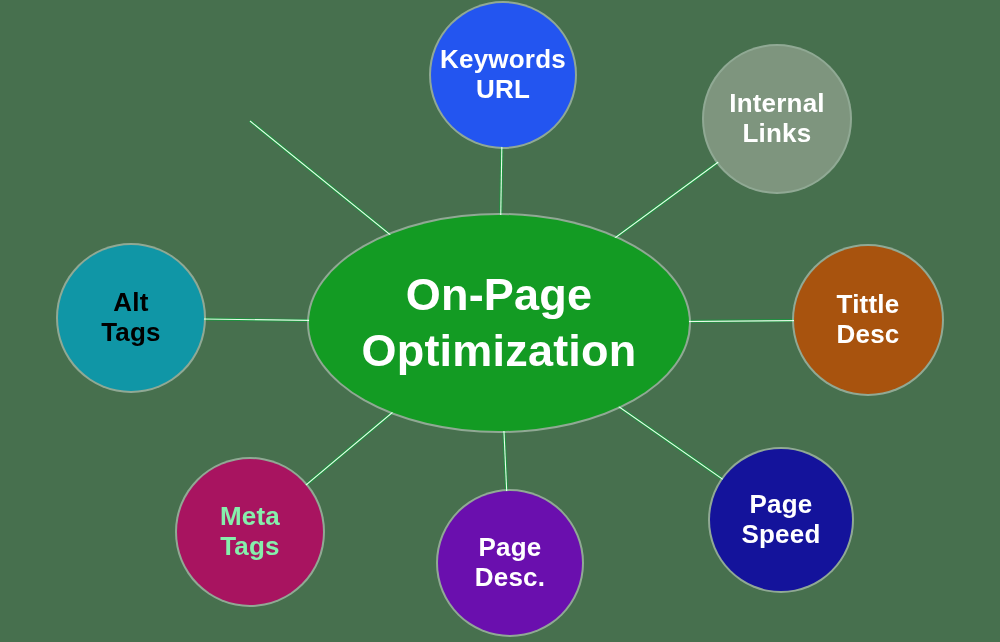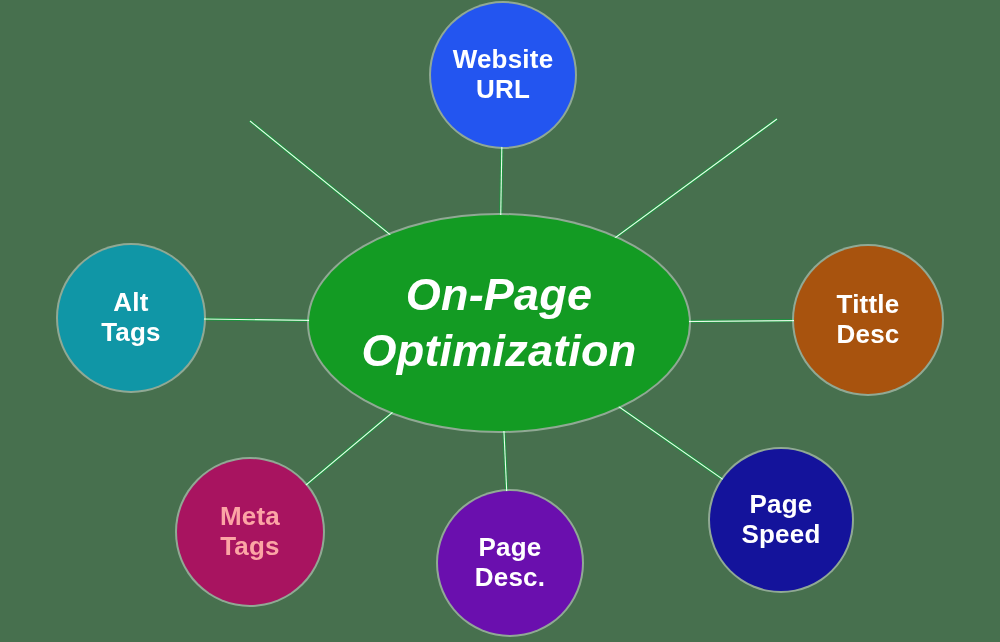--- a/index.html
+++ b/index.html
@@ -31,21 +31,20 @@
   .label {
     white-space: pre-line;
     font-size: 26px;
     line-height: 1.15;
     letter-spacing: 0.2px;
   }
   .center-label {
     font-size: 45px;
     line-height: 1.25;
     letter-spacing: 0.2px;
-    font-style: italic;
   }
 </style>
 </head>
 <body>
 
 <div id="stage" style="width: 1000px; height: 642px; background: rgb(71, 112, 78);">
   <svg id="connectors" width="1000" height="642">
       <line x1="499" y1="323" x2="503" y2="75" stroke="#1E9440" stroke-width="3"></line>
       <line x1="499" y1="323" x2="503" y2="75" stroke="#EAFBEA" stroke-width="1.1"></line>
       <line x1="499" y1="323" x2="777" y2="119" stroke="#1E9440" stroke-width="3"></line>
@@ -63,36 +62,40 @@
       <line x1="499" y1="323" x2="250" y2="121" stroke="#1E9440" stroke-width="3"></line>
       <line x1="499" y1="323" x2="250" y2="121" stroke="#EAFBEA" stroke-width="1.1"></line>
     </svg>
 
   <div class="ellipse" id="center-node" style="left: 309px; top: 215px; width: 380px; height: 216px; background: rgb(19, 155, 35); color: rgb(255, 255, 255);">
     <span class="label center-label">On-Page
 Optimization</span>
   </div>
 
   <div class="circle" style="left: 431px; top: 3px; width: 144px; height: 144px; background: rgb(35, 85, 240); color: rgb(255, 255, 255);">
-    <span class="label">Website
+    <span class="label">Keywords
 URL</span>
+  </div>
+  <div class="circle" style="left: 704px; top: 46px; width: 146px; height: 146px; background: rgb(126, 149, 126); color: rgb(255, 255, 255);">
+    <span class="label">Internal
+Links</span>
   </div>
   <div class="circle" style="left: 794px; top: 246px; width: 148px; height: 148px; background: rgb(168, 83, 14); color: rgb(255, 255, 255);">
     <span class="label">Tittle
 Desc</span>
   </div>
   <div class="circle" style="left: 710px; top: 449px; width: 142px; height: 142px; background: rgb(20, 19, 155); color: rgb(255, 255, 255);">
     <span class="label">Page
 Speed</span>
   </div>
   <div class="circle" style="left: 438px; top: 491px; width: 144px; height: 144px; background: rgb(106, 15, 174); color: rgb(255, 255, 255);">
     <span class="label">Page
 Desc.</span>
   </div>
-  <div class="circle" style="left: 177px; top: 459px; width: 146px; height: 146px; background: rgb(168, 20, 96); color: #fca5a5;">
+  <div class="circle" style="left: 177px; top: 459px; width: 146px; height: 146px; background: rgb(168, 20, 96); color: #86efac;">
     <span class="label">Meta
 Tags</span>
   </div>
-  <div class="circle" style="left: 58px; top: 245px; width: 146px; height: 146px; background: rgb(16, 150, 166); color: #ffffff;">
+  <div class="circle" style="left: 58px; top: 245px; width: 146px; height: 146px; background: rgb(16, 150, 166); color: #000000;">
     <span class="label">Alt
 Tags</span>
   </div>
 </div>
 
 </body></html>

